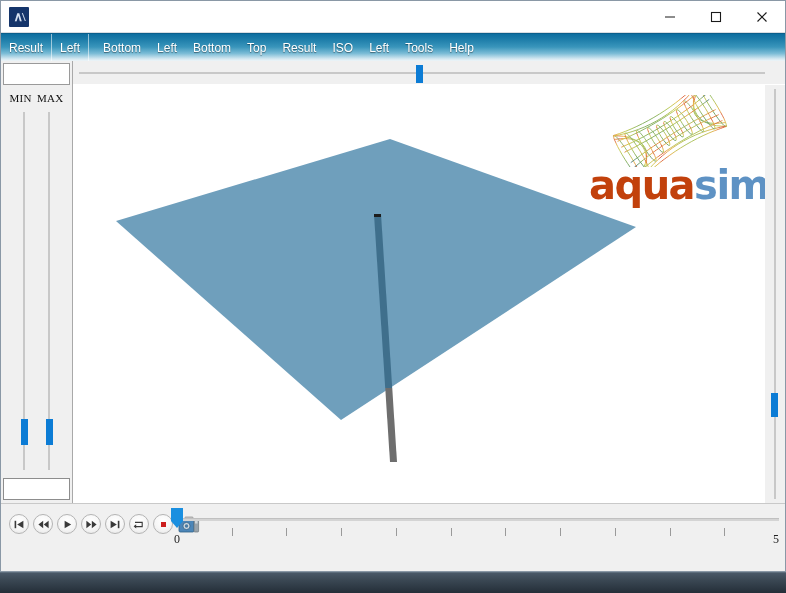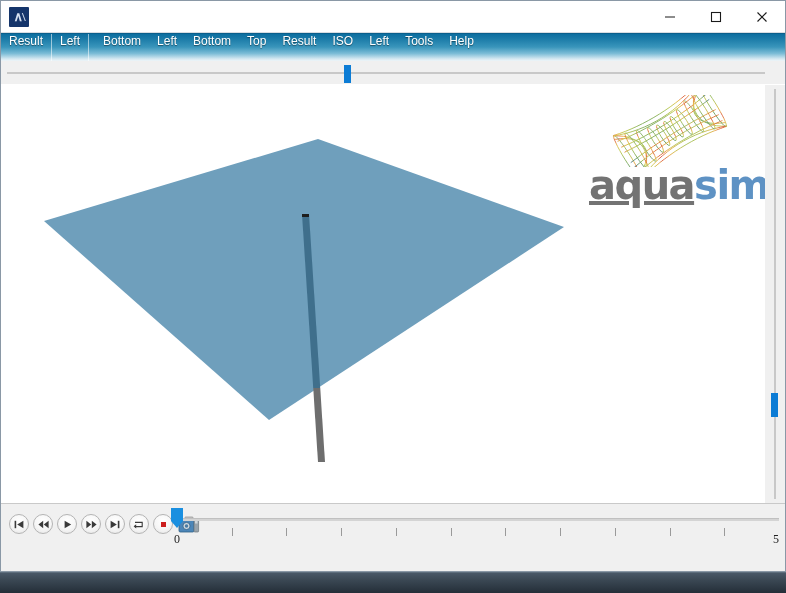--- a/index.html
+++ b/index.html
@@ -82,20 +82,21 @@
     height: 28px;
     flex: 0 0 28px;
     background: linear-gradient(to bottom, #0c6ea0 0%, #1b7ba8 18%, #3995bb 48%, #7bbcd6 72%, #d4e8f1 92%, #eef5f8 100%);
     display: flex;
     align-items: stretch;
     border-top: 1px solid #0a5f8c;
     position: relative;
   }
   .menu-item {
     display: flex;
+    align-items: center;
     padding: 0 8px;
     font-size: 12px;
     color: #ffffff;
     text-shadow: 0 1px 1px rgba(0,0,0,0.45);
     cursor: default;
     white-space: nowrap;
     height: 28px;
   }
   .menu-item.sep-right { border-right: 1px solid rgba(255,255,255,0.55); }
   .menu-group-gap { width: 6px; }
@@ -248,21 +249,21 @@
   }
   .logo .mesh { display: block; margin-left: 22px; }
   .logo .wordmark {
     font-size: 40px;
     font-weight: bold;
     letter-spacing: -1.5px;
     line-height: 1;
     margin-top: -2px;
     font-family: "DejaVu Sans", sans-serif;
   }
-  .logo .wm-aqua { color: #737373; text-decoration: underline; }
+  .logo .wm-aqua { color: #c2410c; }
   .logo .wm-sim  { color: #5e92c4; font-weight: bold; }
 
   
   .transport {
     flex: 0 0 68px;
     height: 68px;
     background: #f0f0f0;
     border-top: 1px solid #c9c9c9;
     position: relative;
     display: flex;
@@ -427,20 +428,38 @@
         <div class="menu-item">
           <span>Tools</span>
         </div>
         <div class="menu-item">
           <span>Help</span>
         </div>
       </div>
 
     <div class="body-area">
 
+      <div class="leftpanel">
+        <input class="lp-field" type="text" value="" placeholder="" style="">
+        <div class="lp-minmax-labels">
+          <span>MIN</span>
+          <span>MAX</span>
+        </div>
+        <div class="lp-sliders">
+          <div class="vslider">
+            <div class="track"></div>
+            <div class="thumb" id="min-thumb" style="top: 309px;"></div>
+          </div>
+          <div class="vslider">
+            <div class="track"></div>
+            <div class="thumb" id="max-thumb" style="top: 309px;"></div>
+          </div>
+        </div>
+        <input class="lp-bottom-field" type="text" value="" placeholder="" style="">
+      </div>
 
       <div class="viewcol">
 
         <div class="hscroll">
           <div class="track"></div>
           <div class="thumb" id="h-thumb" style="left: 343px;"></div>
         </div>
 
         <div class="canvas-wrap">
           <div class="canvas3d">

